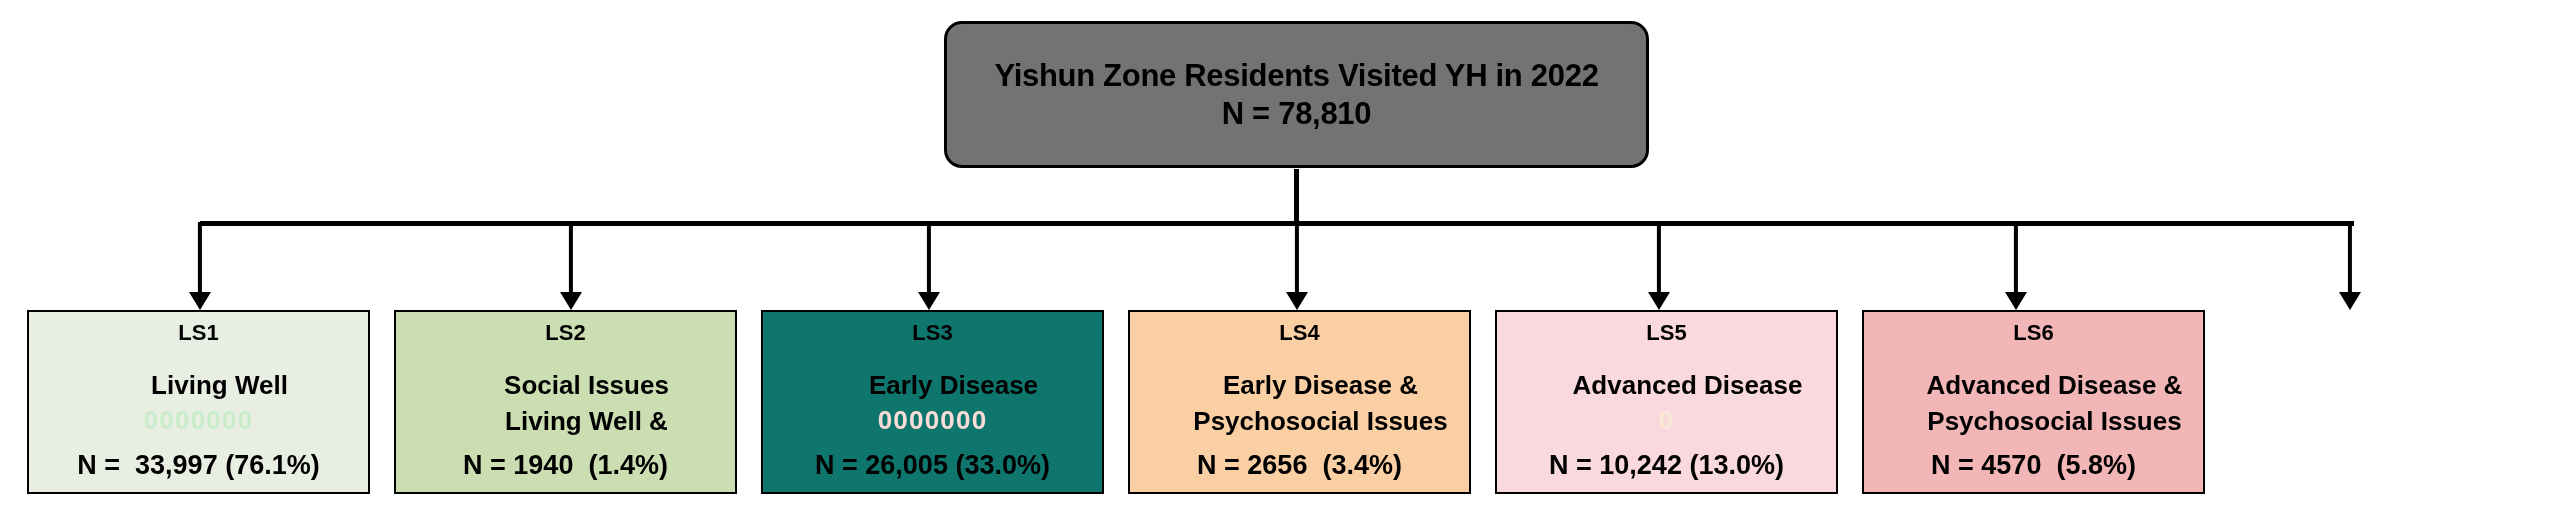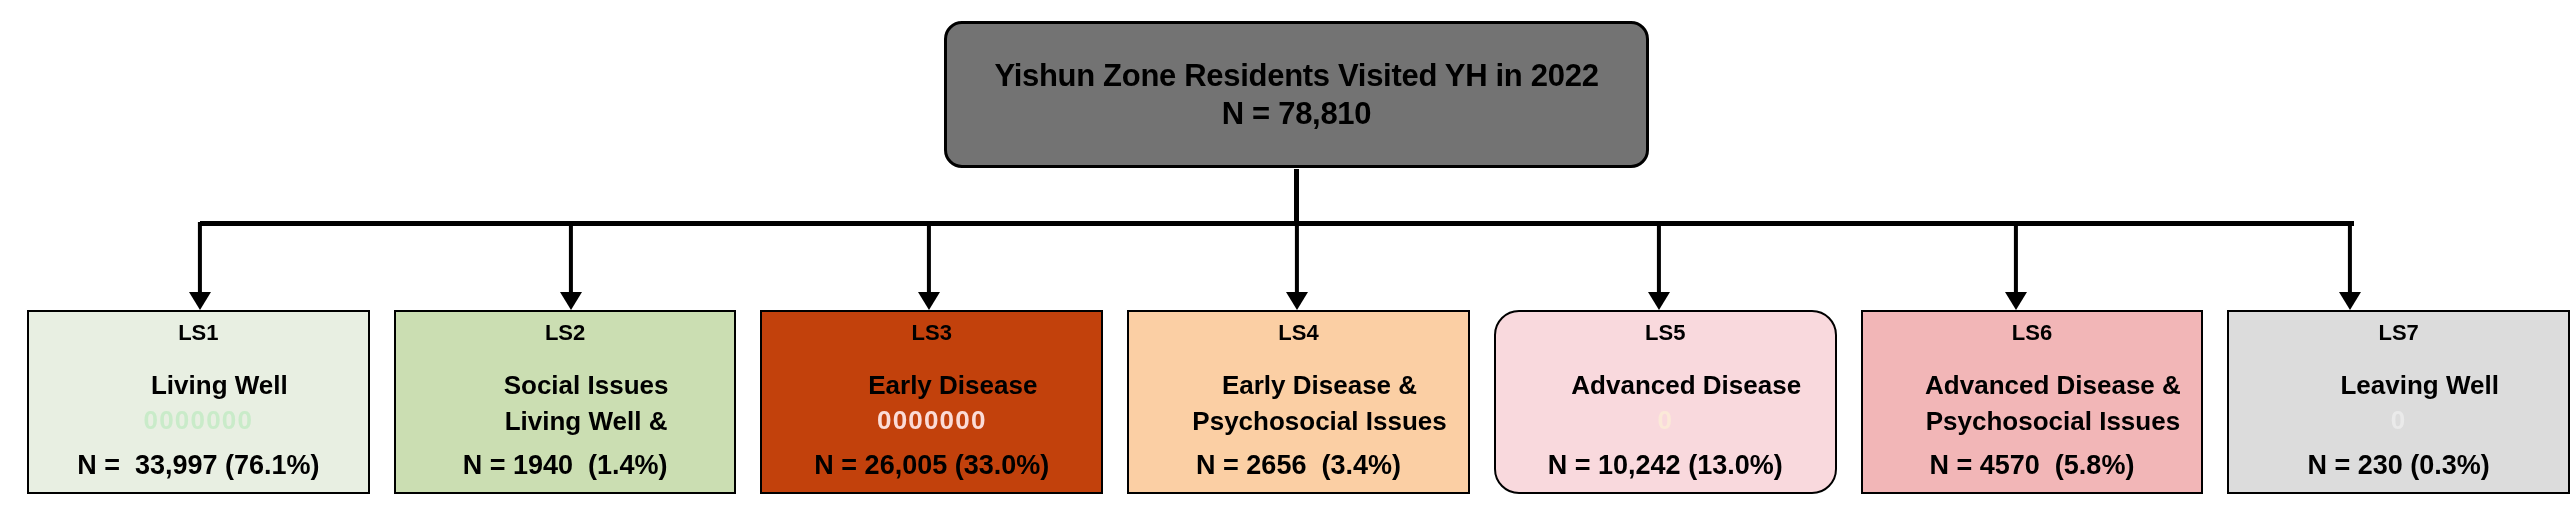--- a/index.html
+++ b/index.html
@@ -176,65 +176,56 @@
     <div class="ls-box" style="background: rgb(203, 222, 178);">
       <div class="code">LS2</div>
       <div class="label">
         <div>Social Issues</div>
         <div>Living Well &amp;</div>
       </div>
       <div class="wm"></div>
       <div class="nline">N = 1940  (1.4%)</div>
     </div>
 
-    <div class="ls-box" style="background: #c2410c;">
+    <div class="ls-box" style="background: #0f766e;">
       <div class="code">LS3</div>
       <div class="label">
         <div>Early Disease</div>
         <div></div>
       </div>
       <div class="wm" style="color: rgb(251, 220, 215);">0000000</div>
       <div class="nline">N = 26,005 (33.0%)</div>
     </div>
 
     <div class="ls-box" style="background: rgb(251, 207, 164);">
       <div class="code">LS4</div>
       <div class="label">
         <div>Early Disease &amp;</div>
         <div>Psychosocial Issues</div>
       </div>
       <div class="wm"></div>
       <div class="nline">N = 2656  (3.4%)</div>
     </div>
 
-    <div class="ls-box" style="background: rgb(249, 217, 221); border-radius: 25px;">
+    <div class="ls-box" style="background: rgb(249, 217, 221);">
       <div class="code">LS5</div>
       <div class="label">
         <div>Advanced Disease</div>
         <div></div>
       </div>
       <div class="wm" style="color: rgb(251, 233, 216);">0</div>
       <div class="nline">N = 10,242 (13.0%)</div>
     </div>
 
     <div class="ls-box" style="background: rgb(242, 182, 183);">
       <div class="code">LS6</div>
       <div class="label">
         <div>Advanced Disease &amp;</div>
         <div>Psychosocial Issues</div>
       </div>
       <div class="wm"></div>
       <div class="nline">N = 4570  (5.8%)</div>
     </div>
 
-    <div class="ls-box" style="background: rgb(220, 220, 220);">
-      <div class="code">LS7</div>
-      <div class="label">
-        <div>Leaving Well</div>
-        <div></div>
-      </div>
-      <div class="wm" style="color: rgb(234, 234, 234);">0</div>
-      <div class="nline">N = 230 (0.3%)</div>
-    </div>
 
   </div>
 </div>
 
 
 </body></html>

